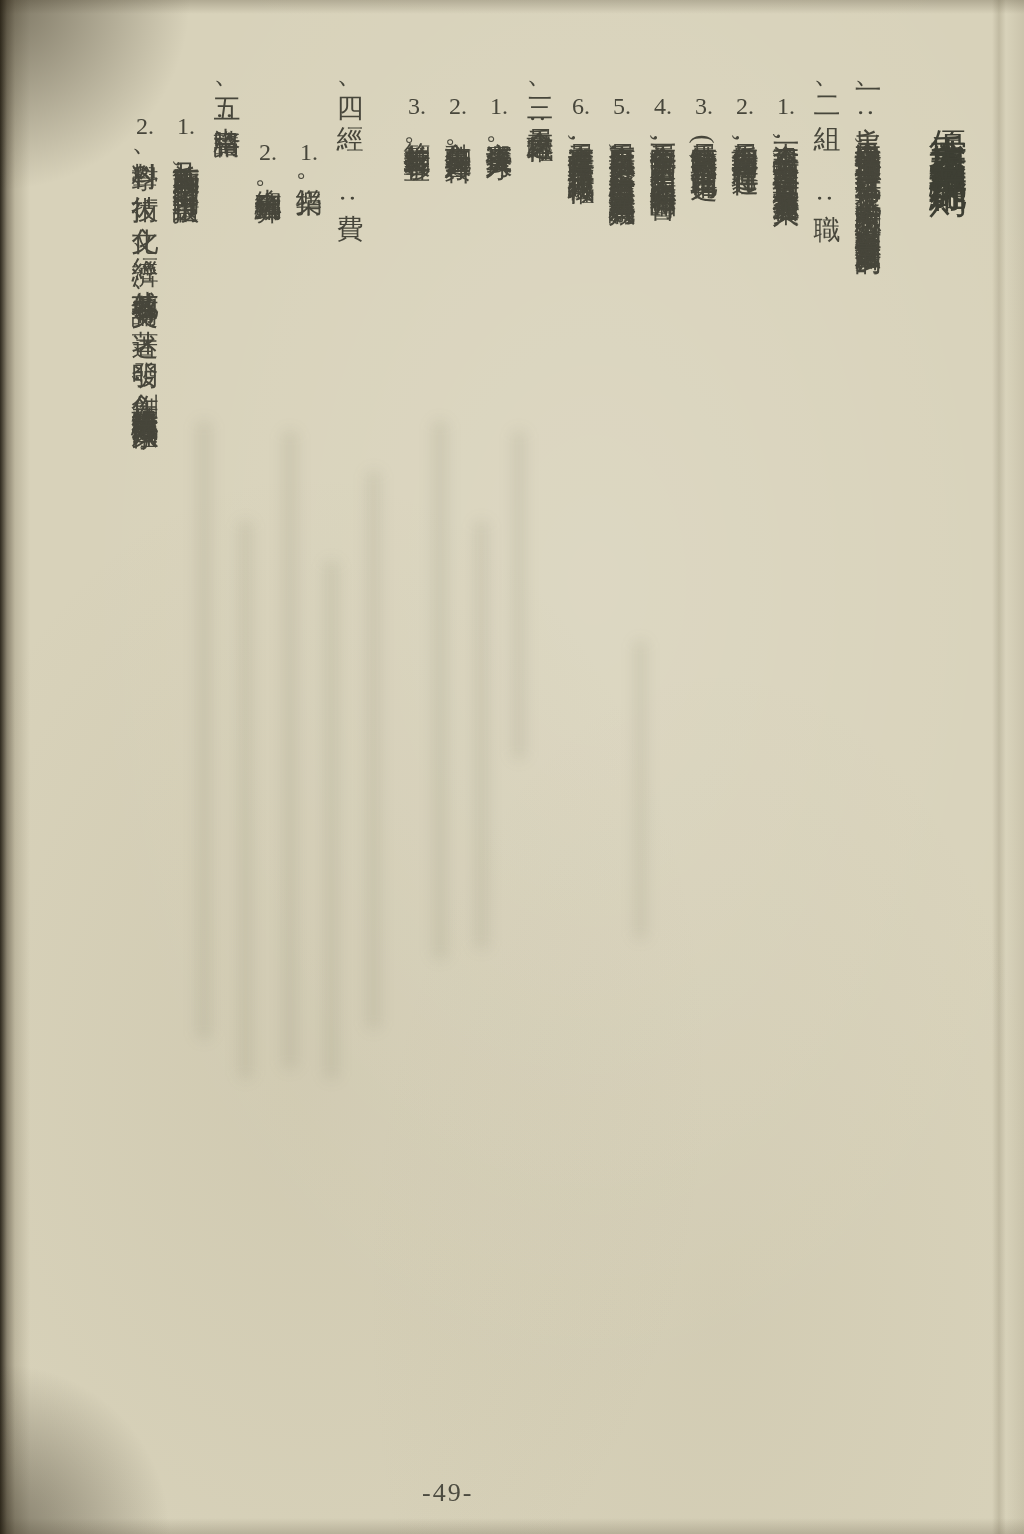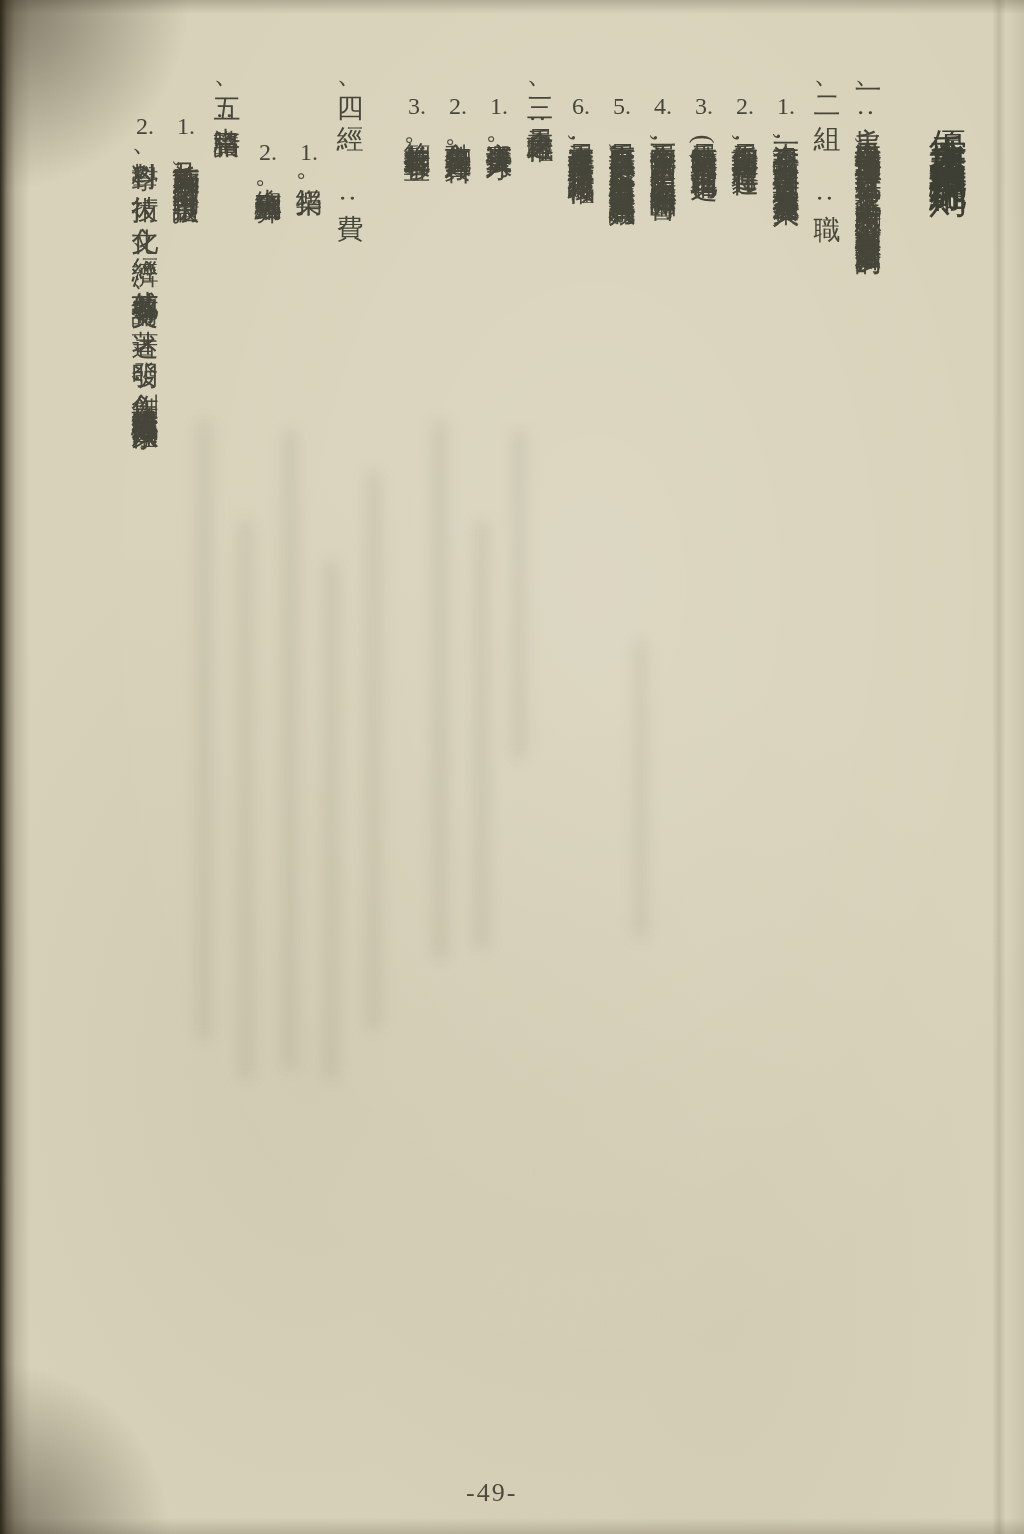--- a/index.html
+++ b/index.html
@@ -61,21 +61,21 @@
   .sec4 .item{padding-top:38px;}
   .num{
     text-combine-upright:all;
     -webkit-text-combine:horizontal;
     font-size:24px;
     letter-spacing:0;
     margin-bottom:3px;
   }
   .pagenum{
     position:absolute;
-    left:466px;bottom:26px;
+    left:422px;bottom:26px;
     font-size:26px;
     letter-spacing:2px;
     color:#4c4b40;
     margin-top:40px;
   }
 </style>
 </head>
 <body>
 
 <div class="page">

